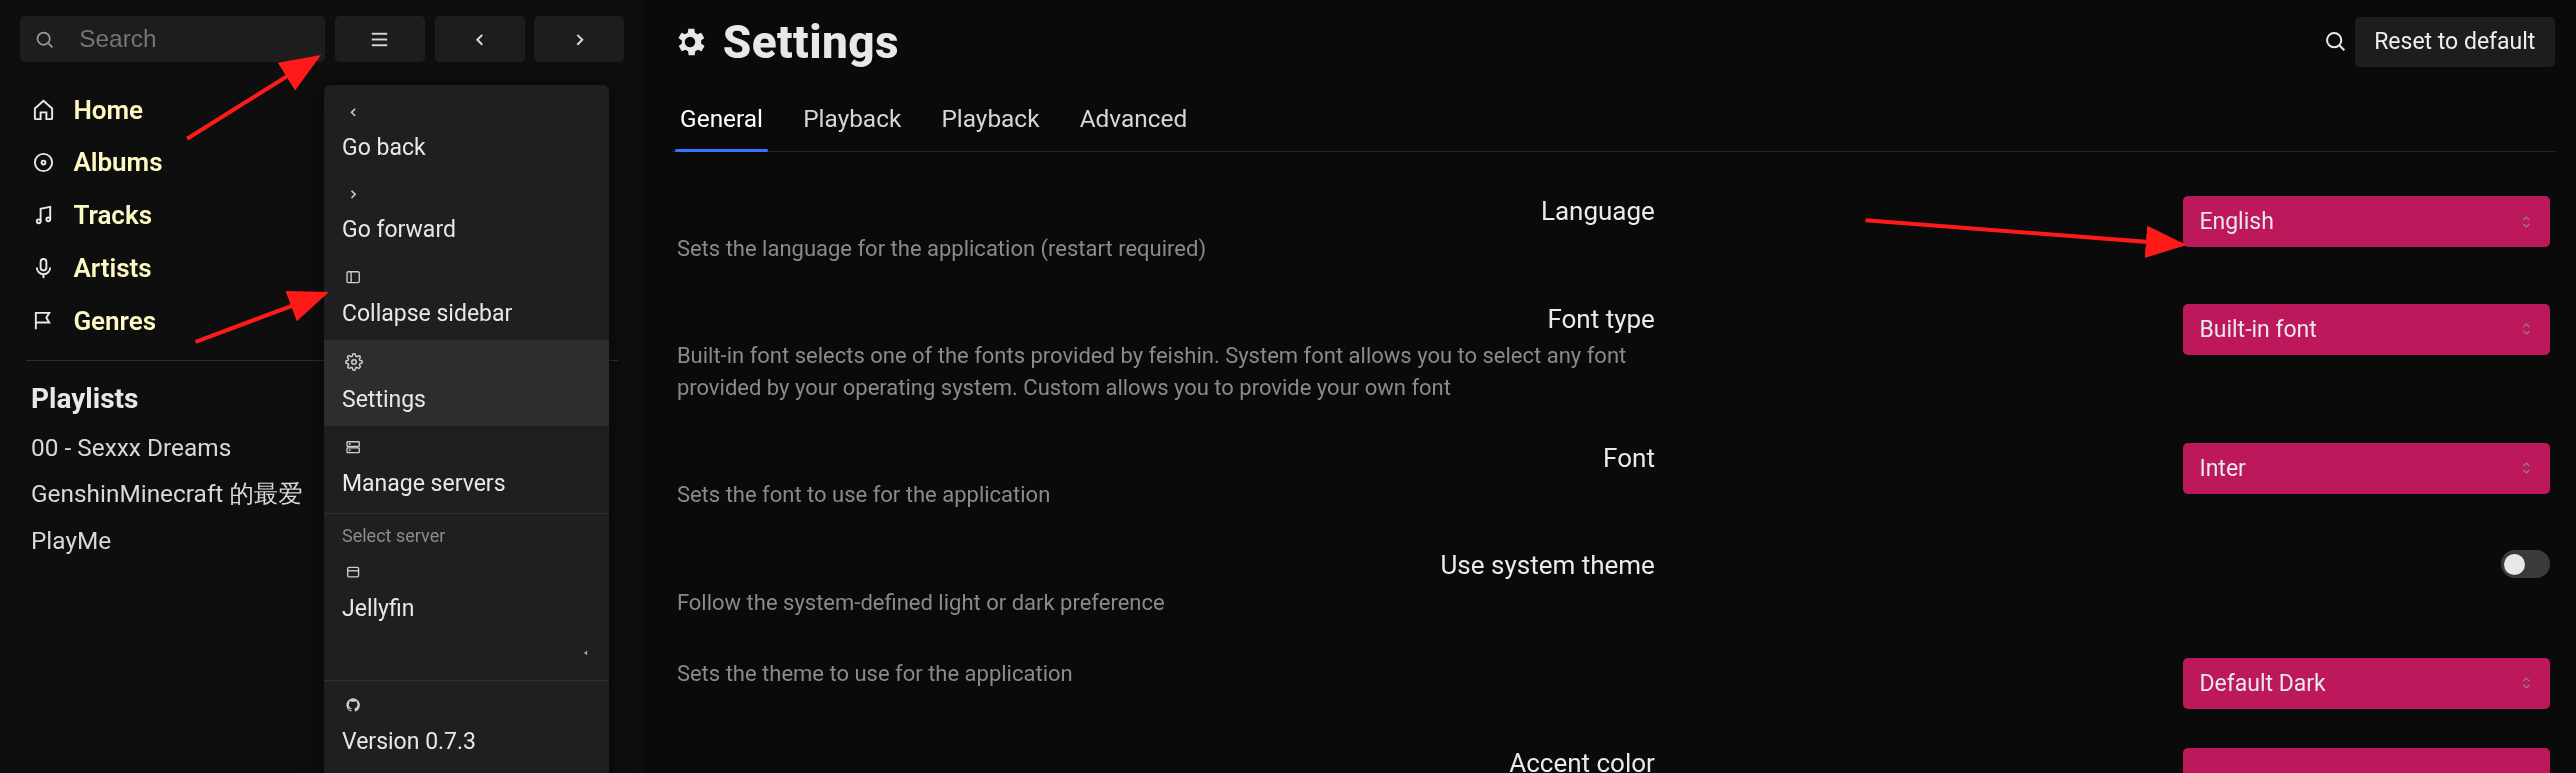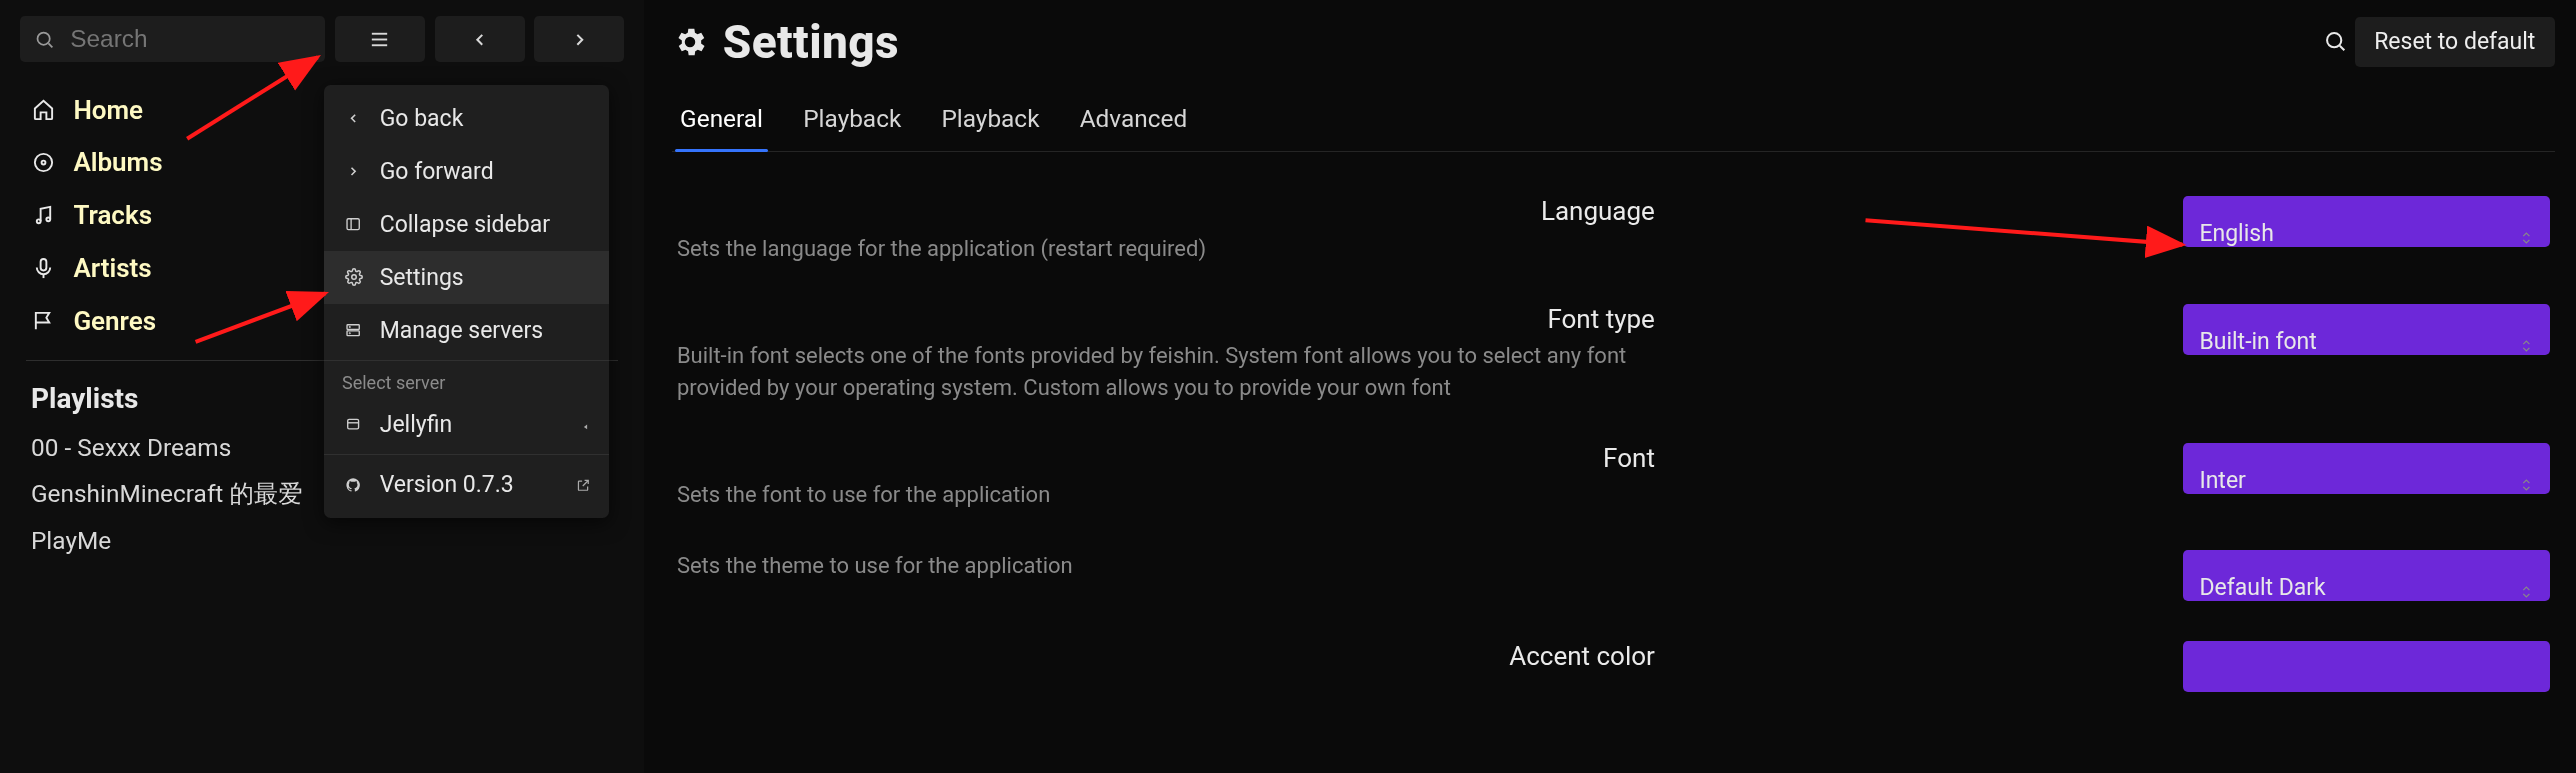--- a/index.html
+++ b/index.html
@@ -28,21 +28,21 @@
     flex: 1;
     display: flex; align-items: center;
     background: #1d1d1d;
     border-radius: 4.9px;
     padding: 9.8px 14.7px;
     height: 46px;
   }
   .search-wrap svg { flex-shrink:0; }
   .search-wrap input {
     background: transparent; border: 0; outline: 0;
-    color: #b8b8b8; font-size: 24.4px; margin-left: 15px; width: 100%;
+    color: #b8b8b8; font-size: 24.4px; margin-left: 24px; width: 100%;
   }
   .sq-btn {
     width: 90px; height: 46px;
     background: #1d1d1d; border-radius: 4.9px;
     display:flex; align-items:center; justify-content:center;
     cursor: pointer;
   }
 
   .nav-item {
     display:flex; align-items:center; gap: 18px;
@@ -60,23 +60,23 @@
     position:absolute;
     left: 324px; top: 85px;
     width: 285px;
     background: #1f1f1f;
     border-radius: 6.5px;
     padding: 6.5px 0;
     font-size: 23px;
     box-shadow: 0 4.9px 19.6px rgba(0,0,0,.6);
   }
   .menu-item {
-    display:flex; align-items:center; gap:14.7px;
+    display:flex; align-items:flex-start; gap:14.7px;
     padding: 13px 18px;
-    color:#e8e8e8; cursor:pointer;
+    color:#e8e8e8; cursor:pointer;flex-direction:column;
   }
   .menu-item .ic { width:23px; display:flex; justify-content:center; color:#cfcfcf;}
   .menu-item.active { background:#2d2d2d; }
   .menu-sep { height:0.8px; background:#303030; margin:3.3px 0; }
   .menu-label { font-size:18px; color:#8b8b8b; padding:8.1px 18px 4.9px; }
   .menu-item .tail { margin-left:auto; color:#aaa; }
 
   
   .main {
     flex:1; background:#0a0a0a;
@@ -102,22 +102,22 @@
 
   .settings-body { padding: 29px 4.9px 0; }
   .row { display:flex; align-items:flex-start; padding: 14.7px 0 24.4px; gap:33px; }
   .row .meta { flex:1; max-width: 978px;}
   .row .meta .lab { font-size:26px; color:#eaeaea; margin-bottom:6.5px;text-align:right;}
   .row .meta .desc { font-size:22px; color:#8a8a8a; line-height:1.45;}
   .control { margin-left:auto; width:367px; display:flex; justify-content:flex-end;}
 
   .select {
     width:367px; height:51px;
-    background:#6d28d9; border-radius:4.9px;
-    display:flex; align-items:flex-end; padding:0 16.3px;
+    background:#be185d; border-radius:4.9px;
+    display:flex; align-items:center; padding:0 16.3px;
     font-size:23px; color:#e8e8e8; cursor:pointer;
   }
   .select .chev { margin-left:auto; color:#888; display:flex; flex-direction:column; gap:-3.3px;}
 
   .toggle {
     width:49px; height:28px; border-radius:14px; background:#3a3a3a;
     position:relative; cursor:pointer;
   }
   .toggle .knob {
     position:absolute; left:3.3px; top:3.3px; width:21px; height:21px;
@@ -365,20 +365,31 @@
             <span class="chev">
                 <svg width="14.7" height="18" viewBox="0 0 24 24" fill="none" stroke="#888" stroke-width="2">
                   <polyline points="7 9 12 4 17 9"></polyline>
                   <polyline points="7 15 12 20 17 15"></polyline>
                 </svg>
               </span>
           </div>
         </div>
       </div>
 
+      <div class="row">
+        <div class="meta">
+          <div class="lab">Use system theme</div>
+          <div class="desc">Follow the system-defined light or dark preference</div>
+        </div>
+        <div class="control" style="align-items:center;">
+          <div class="toggle">
+            <div class="knob"></div>
+          </div>
+        </div>
+      </div>
 
       <div class="row">
         <div class="meta">
           <div class="desc">Sets the theme to use for the application</div>
         </div>
         <div class="control">
           <div class="select">
             <span>Default Dark</span>
             <span class="chev">
                 <svg width="14.7" height="18" viewBox="0 0 24 24" fill="none" stroke="#888" stroke-width="2">

